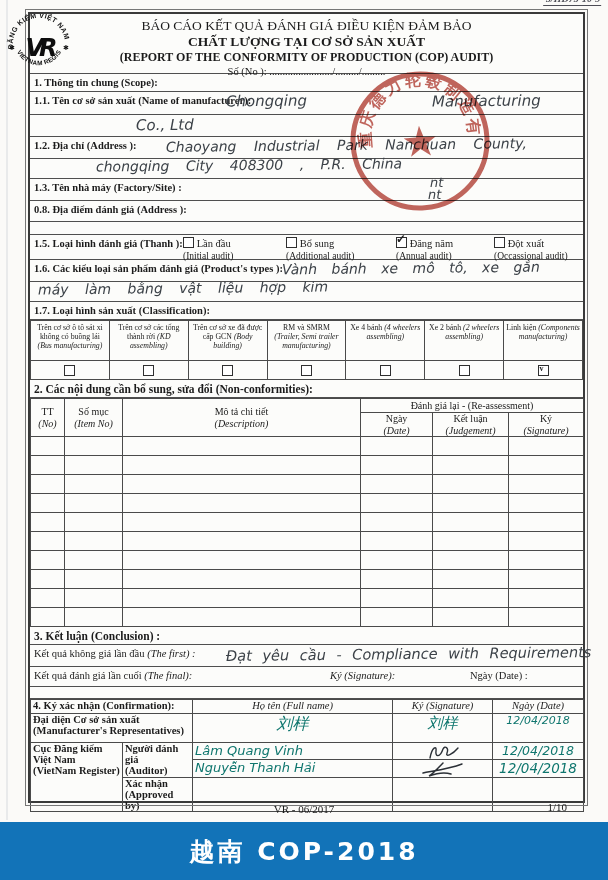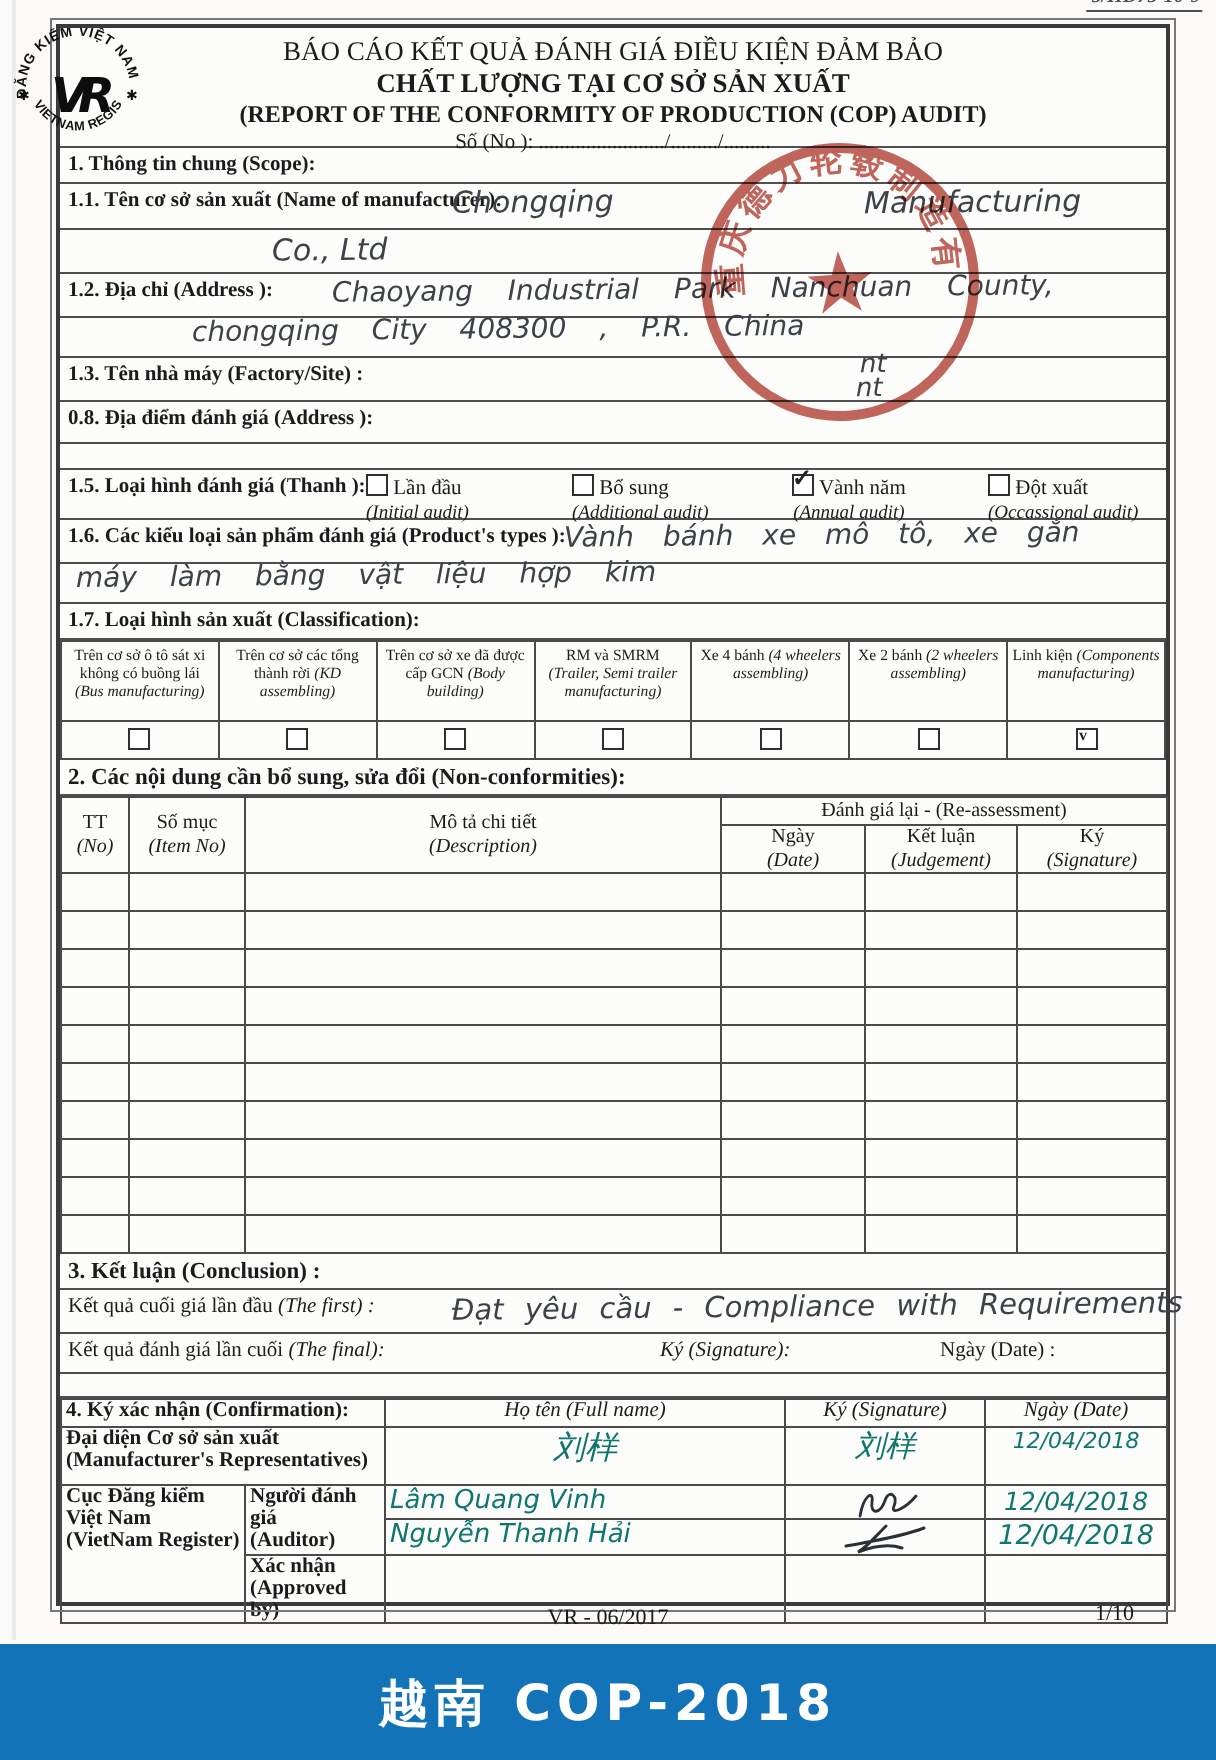--- a/index.html
+++ b/index.html
@@ -21,21 +21,21 @@
   .noline{font-size:10.5px;margin-top:1px;}
   .logo{position:absolute;left:6px;top:14px;width:66px;height:66px;z-index:4;}
   
   .hw{position:absolute;font-family:"DejaVu Sans",sans-serif;font-style:italic;color:#3c4248;white-space:nowrap;transform:rotate(-0.6deg);z-index:6;}
   .hwd{font-family:"DejaVu Sans",sans-serif;font-style:italic;color:#0f766e;white-space:nowrap;}
   
   .cb{display:inline-block;position:relative;width:9px;height:9px;border:1.2px solid #2f2f2f;vertical-align:-1px;background:#fff;}
   .cb.checked::after{content:"✓";position:absolute;left:-1px;top:-6px;font-size:12px;font-weight:bold;color:#222;font-style:normal;}
   .cbv.checked::after{content:"v";left:1px;top:-2px;font-size:8px;}
   .opt{position:absolute;top:2px;font-size:10.5px;}
-  .opt .sub{display:block;font-weight:normal;font-style:italic;font-size:9.5px;margin-top:1px;text-align:center;}
+  .opt .sub{display:block;font-weight:normal;font-size:9.5px;margin-top:1px;}
   
   table{border-collapse:collapse;width:100%;table-layout:fixed;}
   td,th{border:1px solid #4a4a4a;padding:0 2px;font-weight:normal;overflow:hidden;}
   .t17 th{font-size:7.8px;line-height:1.18;text-align:center;vertical-align:top;padding-top:2px;}
   .t17 td{text-align:center;}
   .t2h th{font-size:10px;line-height:1.15;text-align:center;vertical-align:middle;}
   .t4 td{font-size:10.5px;vertical-align:top;}
   .cell-c{text-align:center;}
   .sig-svg{display:block;margin:1px auto 0 auto;}
   
@@ -135,21 +135,21 @@
         <span>Lần đầu</span>
         <span class="sub">(Initial audit)</span>
       </span>
       <span class="opt" style="left:256px">
         <span class="cb"></span>
         <span>Bổ sung</span>
         <span class="sub">(Additional audit)</span>
       </span>
       <span class="opt" style="left:366px">
         <span class="cb checked"></span>
-        <span>Vành năm</span>
+        <span>Đăng năm</span>
         <span class="sub">(Annual audit)</span>
       </span>
       <span class="opt" style="left:464px">
         <span class="cb"></span>
         <span>Đột xuất</span>
         <span class="sub">(Occassional audit)</span>
       </span>
     </div>
 
     <div class="row" style="height:22px">
@@ -294,21 +294,21 @@
             <td></td>
           </tr>
     </tbody>
       </table>
 
     <div class="row" style="height:18px;font-size:11.5px">
       <span class="vn">3. Kết luận</span>
       <span class="en">(Conclusion) :</span>
     </div>
     <div class="row" style="height:22px">
-      <span style="font-weight:normal">Kết quả cuối giá lần đầu</span>
+      <span style="font-weight:normal">Kết quả không giá lần đầu</span>
       <span class="en-lite">(The first) :</span>
       <span class="hw" style="left:196px;top:0;font-size:14.5px;word-spacing:6px">Đạt yêu cầu - Compliance with Requirements</span>
     </div>
     <div class="row" style="height:20px">
       <span style="font-weight:normal">Kết quả đánh giá lần cuối</span>
       <span class="en-lite">(The final):</span>
       <span style="position:absolute;left:300px"><span class="en-lite">Ký (Signature):</span></span>
       <span style="position:absolute;left:440px"><span>Ngày (Date) :</span></span>
     </div>
     <div class="row" style="height:12px"></div>

